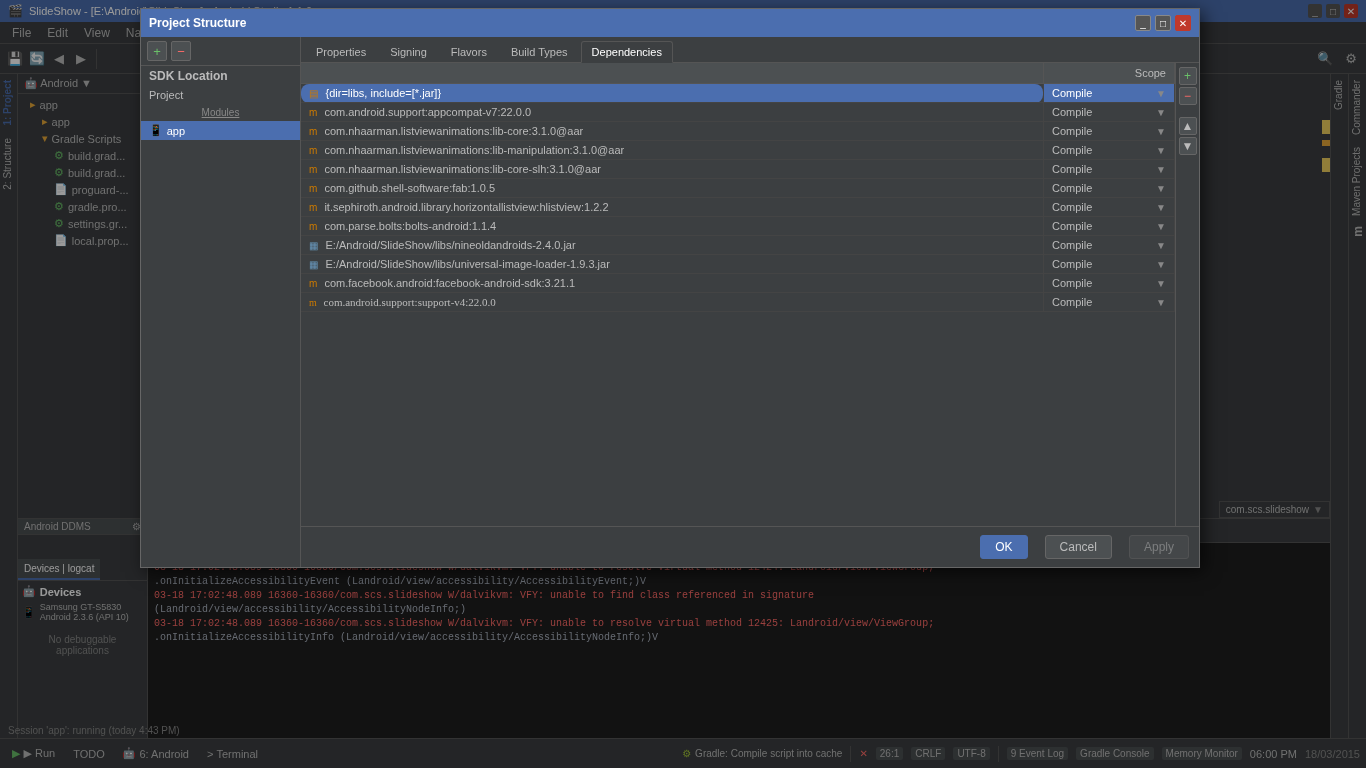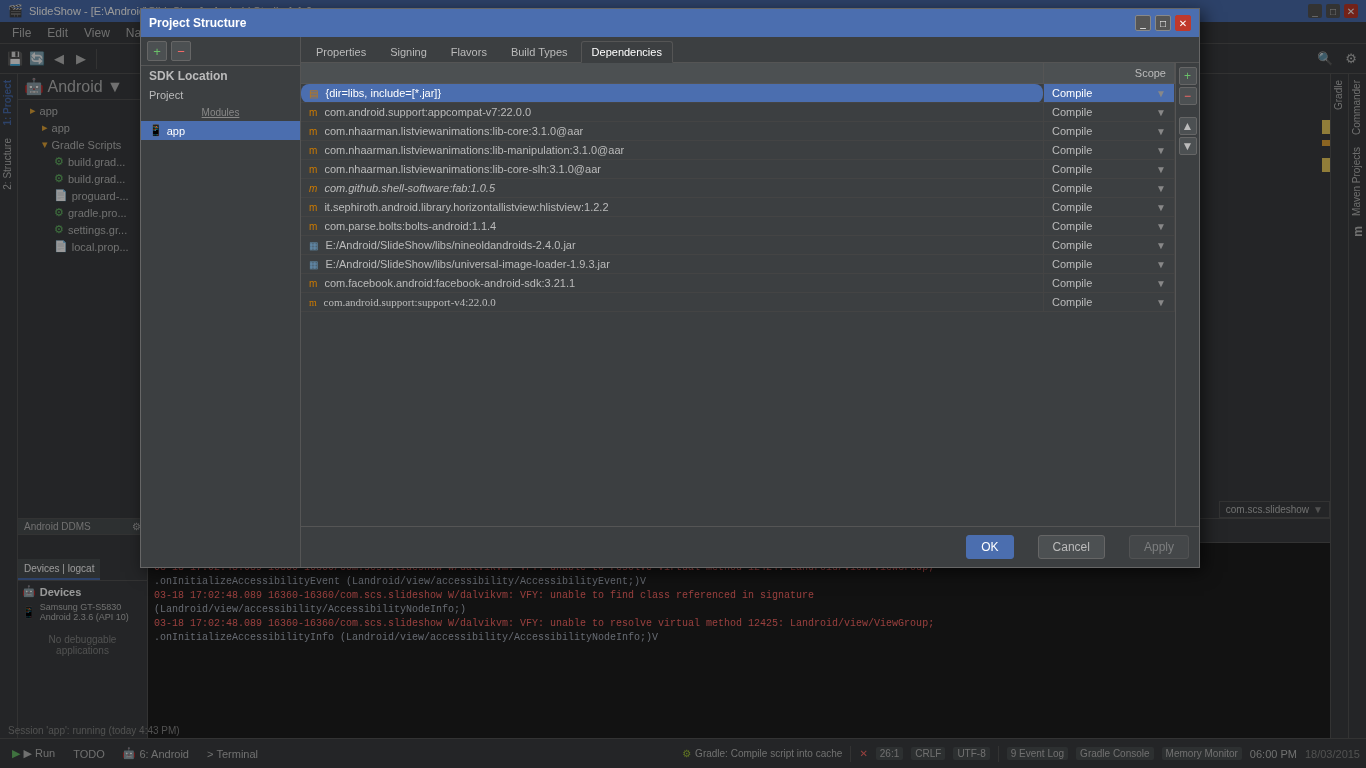--- a/index.html
+++ b/index.html
@@ -76,21 +76,21 @@
       color: #bbbbbb;
       font-size: 13px;
       cursor: pointer;
       display: flex; align-items: center; justify-content: center;
     }
 
     .panel-header {
       background: #3c3f41;
       color: #bbbbbb;
       padding: 3px 6px;
-      font-size: 16px;
+      font-size: 11px;
       border-bottom: 1px solid #555;
       display: flex;
       align-items: center;
       justify-content: space-between;
     }
 
     .project-tree {
       padding: 2px 0;
     }
 
@@ -428,21 +428,21 @@
       position: relative;
     }
 
     
     .dialog-footer {
       display: flex;
       justify-content: flex-end;
       align-items: center;
       padding: 8px 10px;
       border-top: 1px solid #555;
-      gap: 24px;
+      gap: 17px;
       background: #3c3f41;
     }
 
     .dialog-btn {
       padding: 4px 14px;
       font-size: 12px;
       border: 1px solid #666;
       border-radius: 3px;
       cursor: pointer;
       background: #4c5052;
@@ -832,21 +832,21 @@
       <span>com.nhaarman.listviewanimations:lib-core-slh:3.1.0@aar</span>
     </td>
     <td>
       <div class="scope-cell">
         <span>Compile</span>
         <span class="scope-dropdown">▼</span>
       </div>
     </td>
   </tr>
                   <tr>
-    <td style="max-width:0;overflow:hidden;text-overflow:ellipsis;font-style:italic;">
+    <td style="max-width:0;overflow:hidden;text-overflow:ellipsis;">
       <span class="dep-icon maven">m</span>
       <span>com.github.shell-software:fab:1.0.5</span>
     </td>
     <td>
       <div class="scope-cell">
         <span>Compile</span>
         <span class="scope-dropdown">▼</span>
       </div>
     </td>
   </tr>

